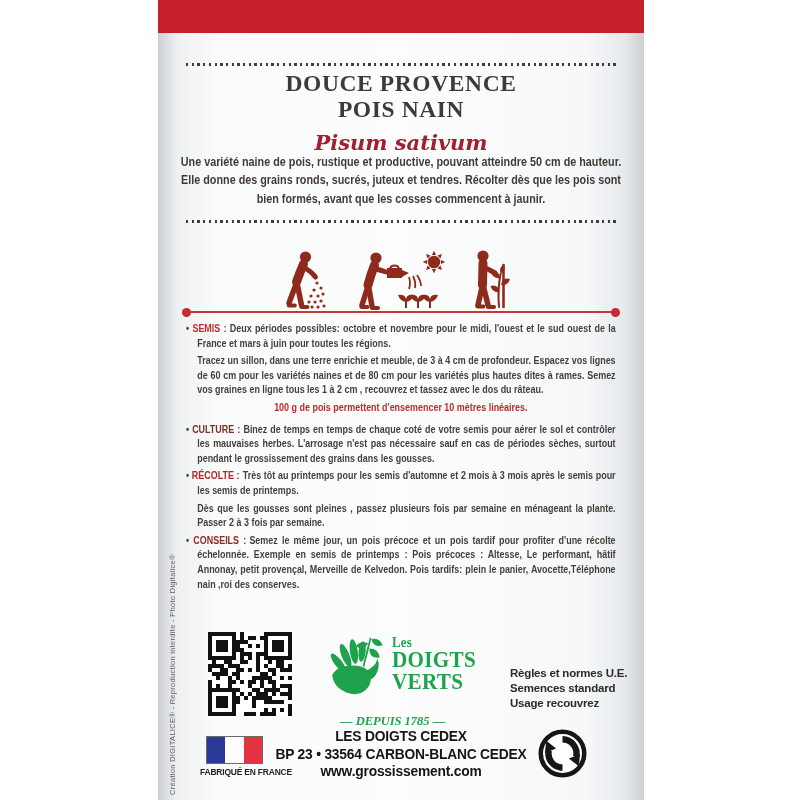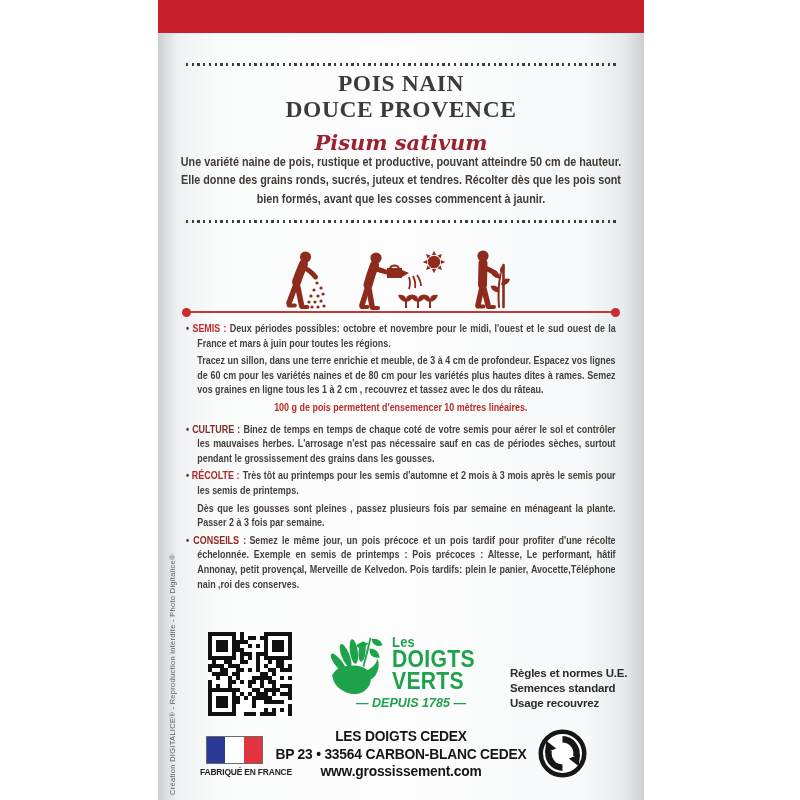--- a/index.html
+++ b/index.html
@@ -37,27 +37,27 @@
             transform:scaleX(0.8);transform-origin:0 0;
             font-weight:bold;font-size:11.2px;line-height:14.6px;
             text-align:justify;color:#443f3b;}
   .sec{margin:0 0 3px;padding-left:14px;text-indent:-14px;}
   .sec.cont{padding-left:14px;text-indent:0;}
   .lbl{margin-right:4px;}
   .note{text-align:center;margin:2px 0 7px;}
 
   .qr{position:absolute;left:50px;top:632px;}
 
-  .brand{position:absolute;left:172px;top:634px;width:152px;height:84px;}
+  .brand{position:absolute;left:172px;top:634px;width:152px;height:84px;font-family:Liberation Serif, serif;}
   .brand .hand{position:absolute;left:0;top:2px;}
   .brand .btxt{position:absolute;left:62px;top:2px;color:#1ea24c;font-weight:bold;
                transform:scaleX(0.92);transform-origin:0 0;letter-spacing:0.3px;}
   .brand .les{font-size:14px;line-height:13px;}
   .brand .big{font-size:23px;line-height:21.5px;}
-  .brand .since{position:absolute;left:10px;top:62px;width:142px;text-align:center;
+  .brand .since{position:absolute;left:10px;top:80px;width:142px;text-align:left;
                 color:#1ea24c;font-weight:bold;font-style:italic;font-size:12.5px;}
 
   .cert{position:absolute;left:352px;top:666px;width:120px;
         font-weight:bold;font-size:11.5px;line-height:15px;color:#2d2a28;letter-spacing:-0.2px;}
 
   .address{position:absolute;left:0;top:728px;width:486px;text-align:center;
            font-weight:bold;font-size:13.8px;line-height:17.6px;color:#171513;
            letter-spacing:-0.2px;}
 
   .flagbox{position:absolute;left:48px;top:736px;}
@@ -74,22 +74,22 @@
 </head>
 <body>
 
 <div class="card">
 
   <div class="topbar" style="background-color: rgb(200, 32, 42);"></div>
 
   <div class="dotted d1"></div>
 
   <div class="titleblock">
+    <div class="t">DOUCE PROVENCE</div>
     <div class="t">POIS NAIN</div>
-    <div class="t">DOUCE PROVENCE</div>
     <div class="latin">Pisum sativum</div>
   </div>
 
   <div class="desc">Une variété naine de pois, rustique et productive, pouvant atteindre 50 cm de hauteur. Elle donne des grains ronds, sucrés, juteux et tendres. Récolter dès que les pois sont bien formés, avant que les cosses commencent à jaunir.</div>
 
   <div class="dotted d2"></div>
 
   <div class="iconsrow">
     <svg style="left:122px;top:250px;" width="46" height="62" viewBox="0 0 46 62">
       <g fill="none" stroke="#8e2b1d" stroke-linecap="round">

